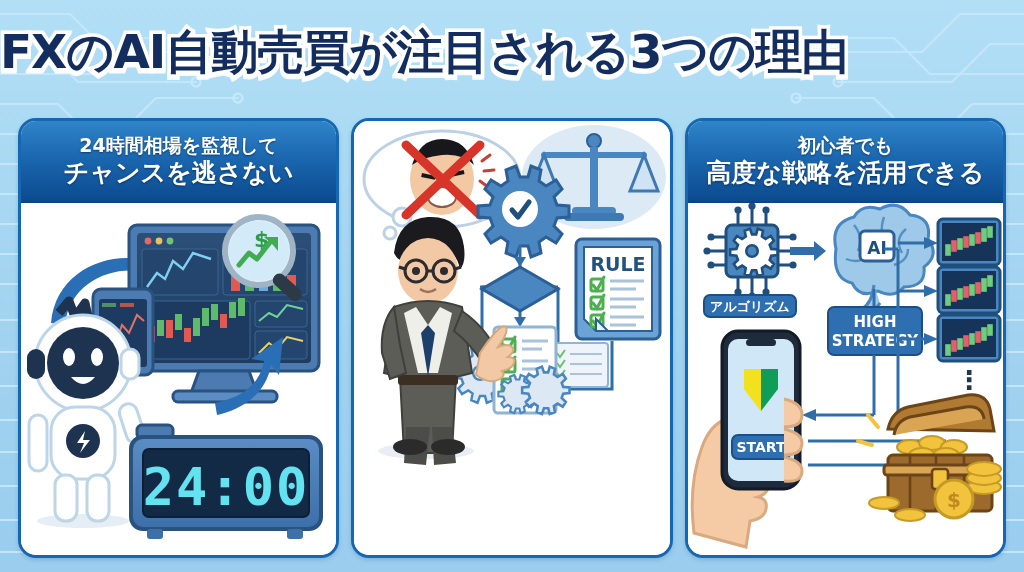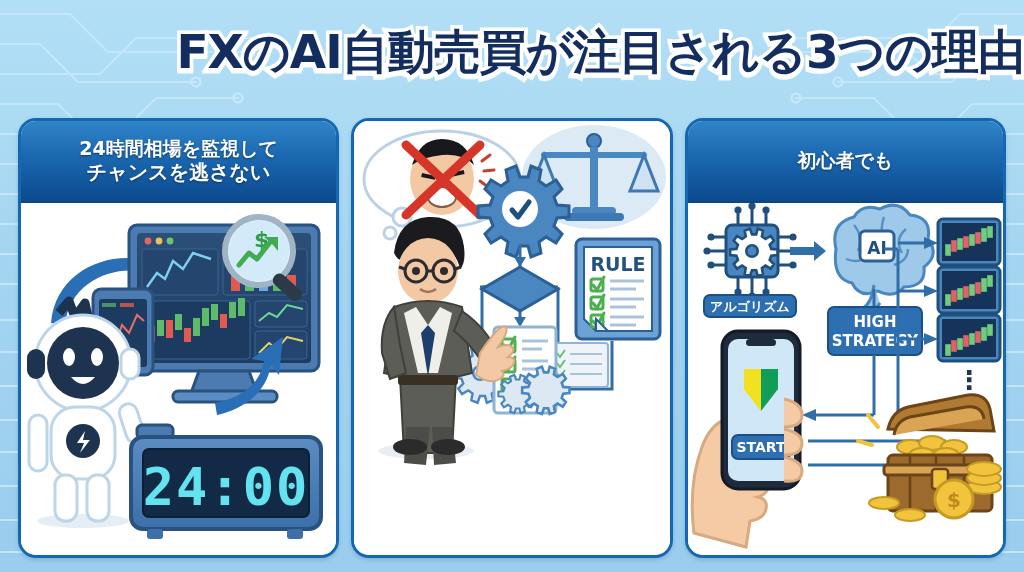--- a/index.html
+++ b/index.html
@@ -8,21 +8,21 @@
     font-family:"Liberation Sans","DejaVu Sans",sans-serif;
     background:#a8d8f2;
   }
   #stage{position:relative;width:1024px;height:572px;overflow:hidden;
     background:linear-gradient(180deg,#aedcf5 0%,#a3d4f0 45%,#9ed1ef 100%);}
 
   
   #circuit{position:absolute;inset:0;width:1024px;height:572px;}
 
   
-  #title-wrap{position:absolute;left:0;top:26px;width:1024px;text-align:right;}
+  #title-wrap{position:absolute;left:0;top:26px;width:1024px;text-align:left;}
   #title{
     display:inline-block;
     font-size:47px;font-weight:bold;letter-spacing:-1px;
     color:#132e5e;
     -webkit-text-stroke:7px #ffffff;
     paint-order:stroke fill;
     font-family:"DejaVu Sans","Liberation Sans",sans-serif;
     line-height:1.1;
     filter:drop-shadow(0 2px 0 rgba(255,255,255,.9));
   }
@@ -42,21 +42,21 @@
     height:80px;flex:0 0 80px;
     background:linear-gradient(180deg,#2f84c8 0%,#1a66ae 48%,#0c4a8e 100%);
     display:flex;flex-direction:column;align-items:center;justify-content:center;
     color:#fff;text-align:center;
     font-family:"DejaVu Sans","Liberation Sans",sans-serif;
     font-weight:bold;
     text-shadow:0 1px 2px rgba(0,20,50,.55);
     border-bottom:2px solid #0b4683;
   }
   .panel-head .l1{font-size:19px;line-height:1.25;}
-  .panel-head .l2{font-size:20px;line-height:1.25;}
+  .panel-head .l2{font-size:25px;line-height:1.25;}
   .panel-body{flex:1 1 auto;position:relative;background:#fff;overflow:hidden;}
   .panel-body svg{position:absolute;left:0;top:0;}
 
   .sr{position:absolute;width:1px;height:1px;overflow:hidden;clip:rect(0 0 0 0);}
 </style>
 </head>
 <body>
 
 <div id="stage">
 
@@ -436,20 +436,21 @@
             <ellipse cx="94" cy="326" rx="17" ry="8" fill="#2b2b2b"></ellipse>
           </g>
         </svg>
         <span class="sr">眼鏡のビジネスマンと、怒り顔に赤いバツ印の吹き出し、天秤、フローチャート、RULE書類のイラスト</span>
       </div>
     </div>
 
     <div class="panel">
       <div class="panel-head">
         <span class="l1">初心者でも</span>
+        <span class="l2">高度な戦略を活用できる</span>
       </div>
       <div class="panel-body">
         <svg width="316" height="350" viewBox="0 0 316 350" xmlns="http://www.w3.org/2000/svg">
 
           <g>
             <rect x="38" y="22" width="52" height="52" rx="6" fill="#4a86c0" stroke="#1f4f7d" stroke-width="3"></rect>
             <g transform="translate(64,48) scale(.52)" fill="#ffffff" stroke="#1f4f7d" stroke-width="5">
               <path d="M0 -32 l8 0 3 -11 10 4 -2 11 7 5 10 -6 6 9 -8 8 3 8 12 1 0 11 -12 1 -3 8 8 8 -6 9 -10 -6 -7 5 2 11 -10 4 -3 -11 -8 0 -4 11 -10 -4 2 -11 -7 -5 -10 6 -6 -9 8 -8 -3 -8 -12 -1 0 -11 12 -1 3 -8 -8 -8 6 -9 10 6 7 -5 -2 -11 10 -4z"></path>
               <circle cx="0" cy="0" r="11" fill="#4a86c0"></circle>
             </g>

